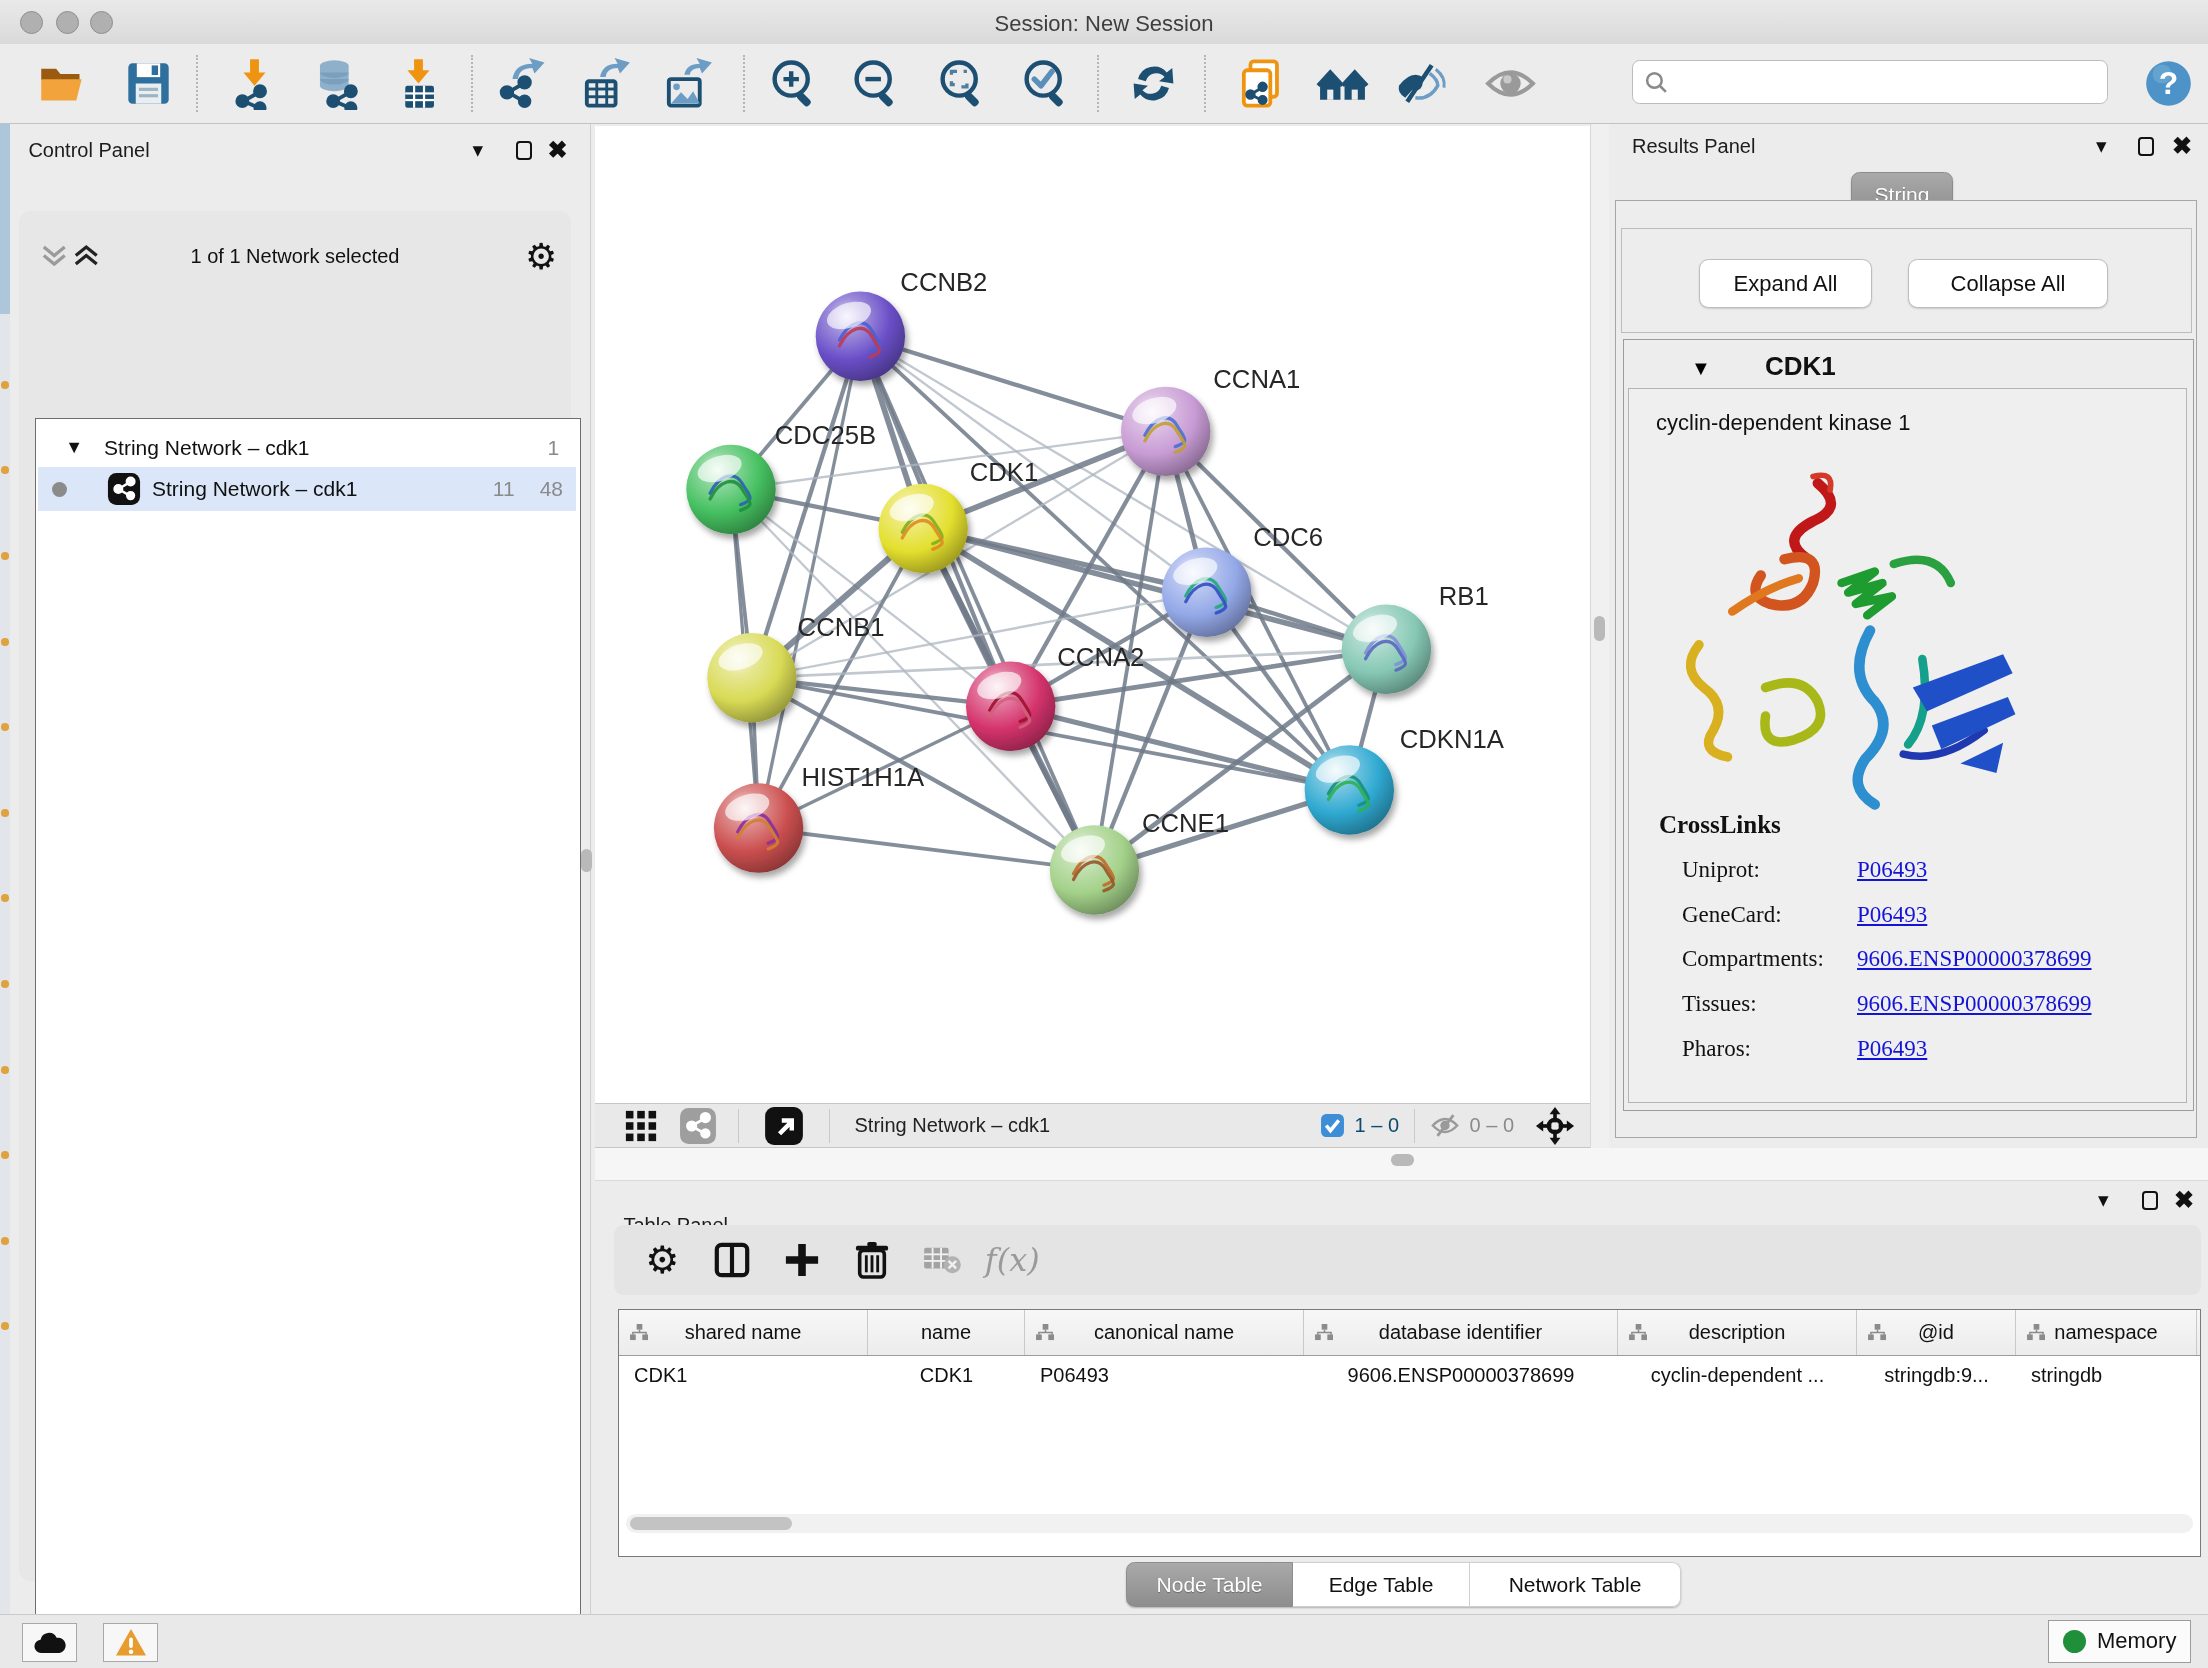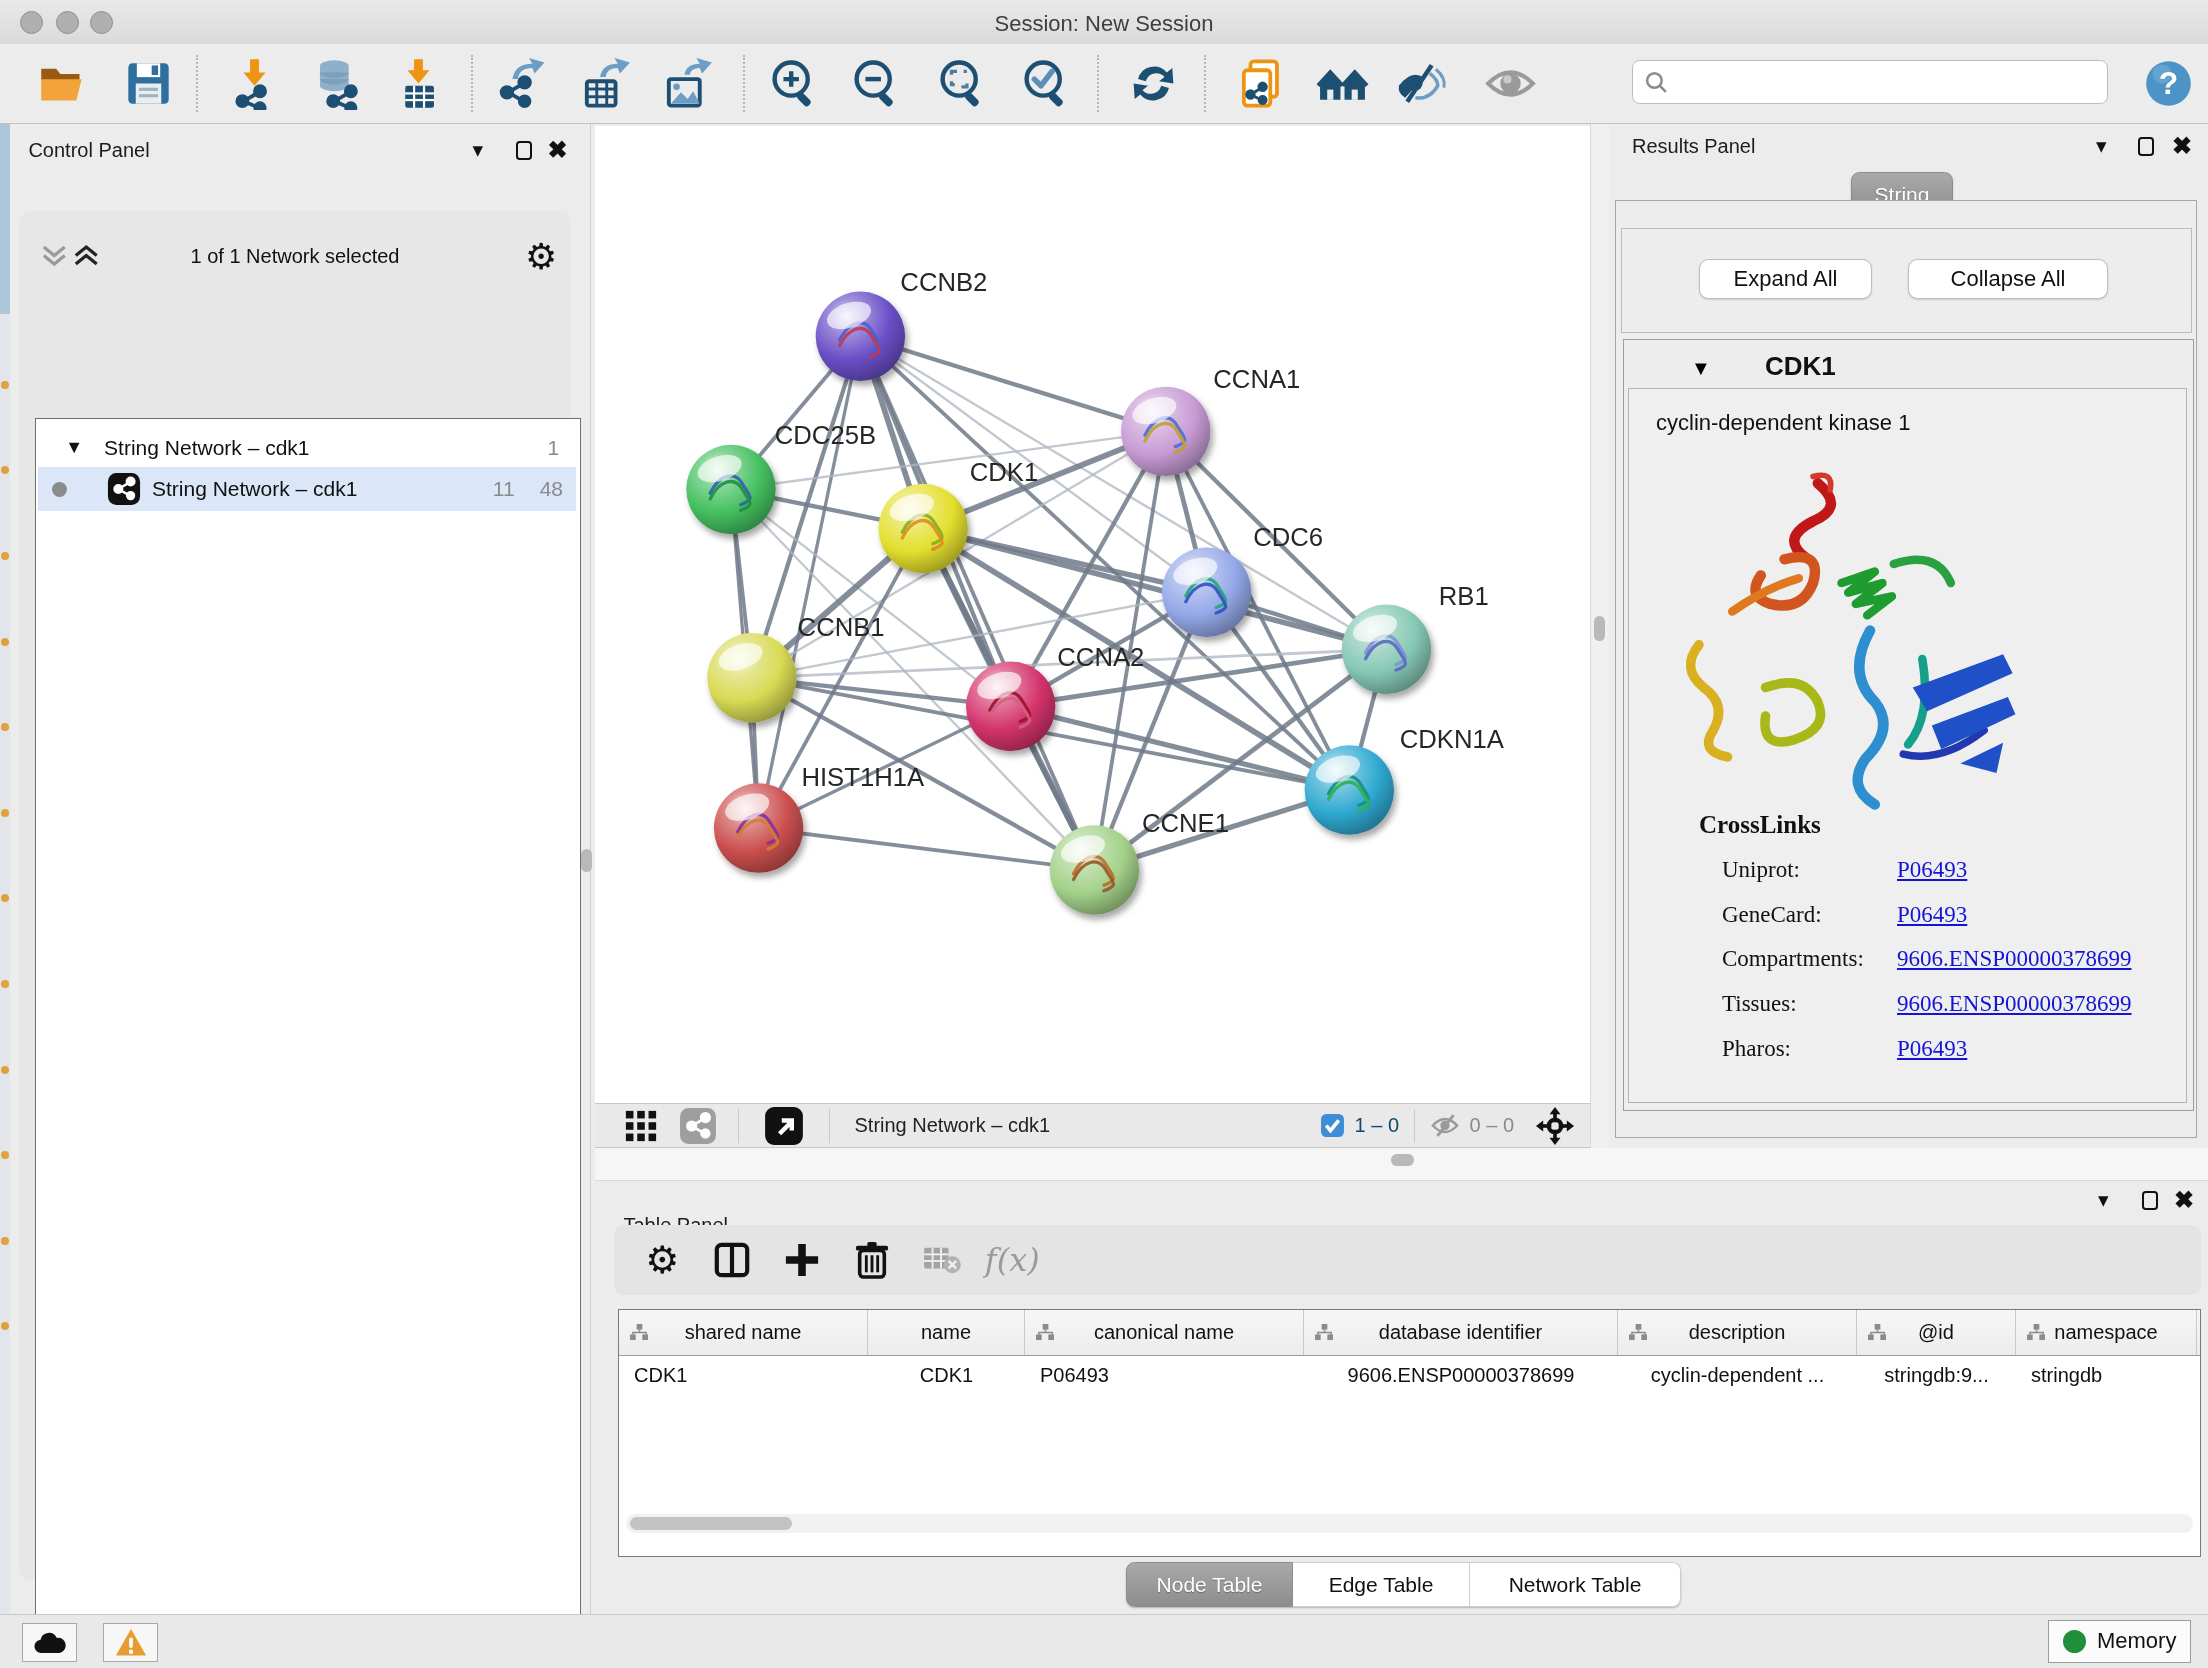--- a/index.html
+++ b/index.html
@@ -45,24 +45,24 @@
   .net-canvas { left:595px; top:126px; width:995px; height:978px; background:#fff; }
   .net-footer { left:595px; top:1103px; width:995px; height:45px; background:#e9e9e9; border-top:1.9px solid #c6c6c6; border-bottom:1.9px solid #c6c6c6; display:flex; align-items:center; }
   .nf-sep { width:0; height:34px; border-left:1.9px solid #c9c9c9; }
   .vsplit { background:#f0f0f0; }
   .handle-dot { width:10.5px; height:23px; border-radius:5.7px; background:#b9b9b9; }
   .hsplit { left:595px; top:1148px; width:1613px; height:33px; background:#f6f6f6; border-bottom:1px solid #d9d9d9; }
 
   
   .rp-outer { left:1615px; top:200px; width:582px; height:938px; background:#ededed; border:1.9px solid #a6a6a6; }
   .rp-expandbox { left:1621px; top:228px; width:571px; height:105px; background:#ededed; border:1.9px solid #bdbdbd; }
-  .rp-btn { height:40px; background:#fff; border:1.9px solid #bdbdbd; border-radius:9.5px; font-size:22px; color:#111; display:flex; align-items:center; justify-content:center; box-shadow:0 1px 1.9px rgba(0,0,0,.15); }
+  .rp-btn { height:49px; background:#fff; border:1.9px solid #bdbdbd; border-radius:9.5px; font-size:22px; color:#111; display:flex; align-items:center; justify-content:center; box-shadow:0 1px 1.9px rgba(0,0,0,.15); }
   .rp-section { left:1623px; top:339px; width:571px; height:772px; border:1.9px solid #9c9c9c; background:#ededed; }
   .rp-inner { left:1628px; top:388px; width:559px; height:715px; border:1.9px solid #b4b4b4; background:#efefef; }
-  .serif { font-family:"Liberation Serif", serif;margin-left:40px; }
+  .serif { font-family:"Liberation Serif", serif; }
   .xlink { color:#1414d6; text-decoration:underline; }
 
   
   .tp-toolbar { left:614px; top:1225px; width:1587px; height:70px; background:#e4e4e4; border-radius:9.5px; display:flex; align-items:center; }
   .tp-tbtn { width:70px; height:57px; display:flex; align-items:center; justify-content:center; }
   .tbl { left:618px; top:1309px; width:1583px; height:248px; background:#fff; border:1.9px solid #7a7a7a; }
   .tbl-head { display:flex; height:46px; background:linear-gradient(#f7f7f7,#ececec); border-bottom:1.9px solid #9c9c9c; }
   .th { position:relative; display:flex; align-items:center; justify-content:center; font-size:20px; color:#111; border-right:1px solid #c9c9c9; overflow:hidden; white-space:nowrap; }
   .th .hicon { position:absolute; left:11.4px; }
   .tbl-row { display:flex; height:38px; background:#fff; font-size:20px; color:#111; }

